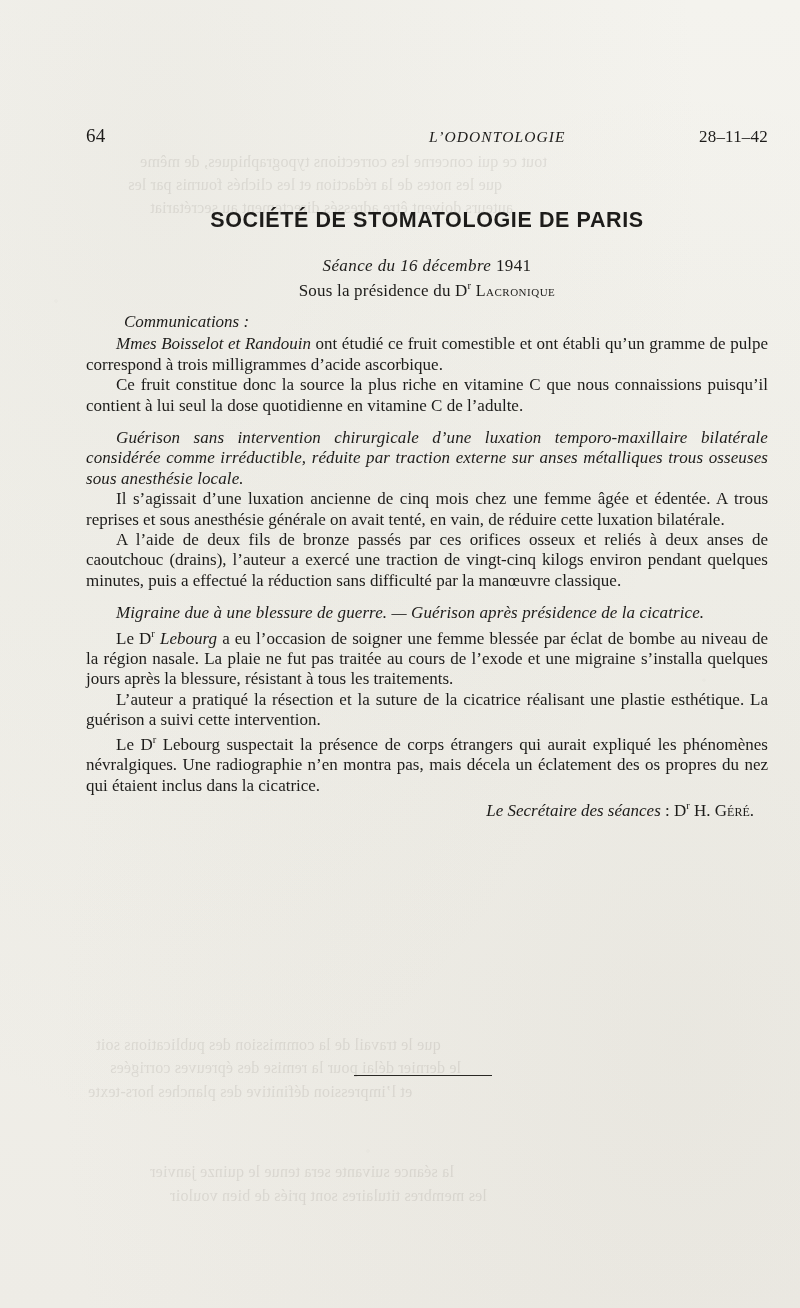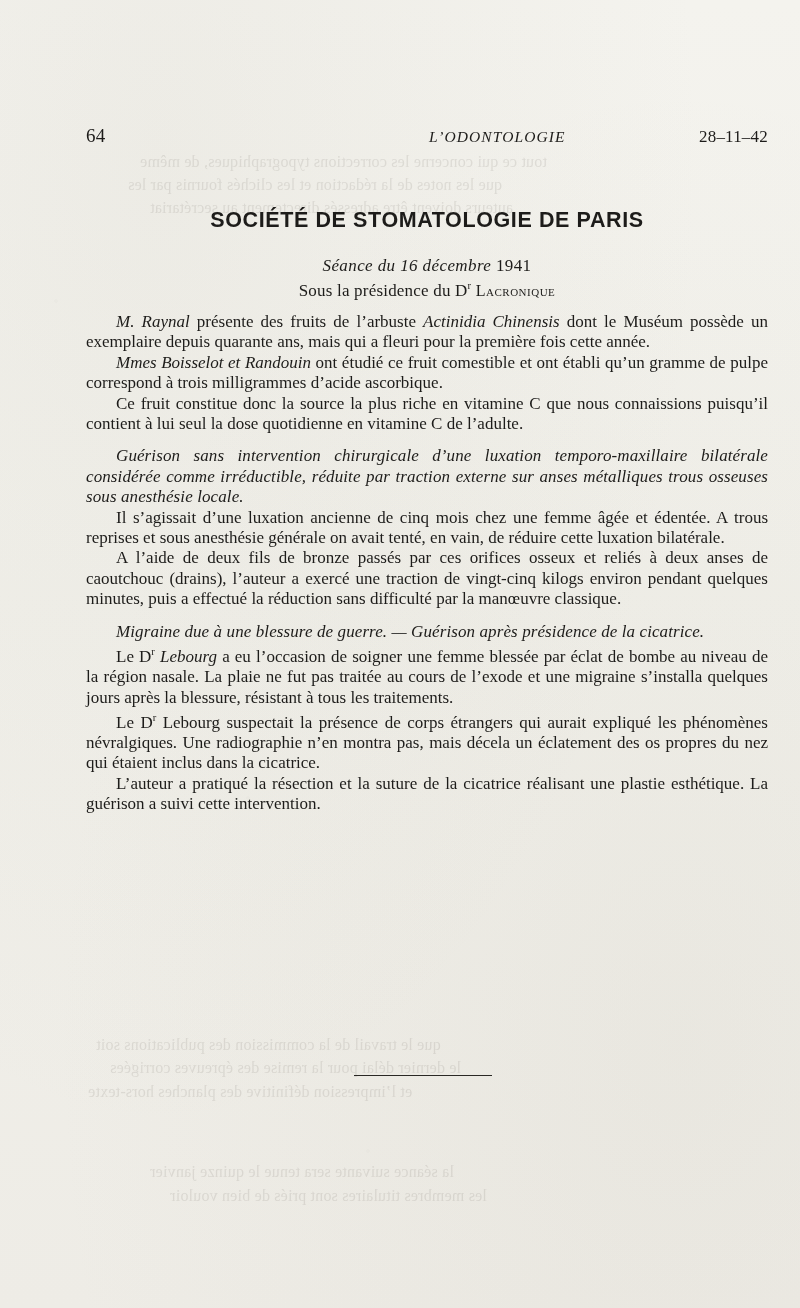--- a/index.html
+++ b/index.html
@@ -197,40 +197,41 @@
       <span class="year">1941</span>
     </div>
 
     <div class="president-line">
       <span>Sous la présidence du D</span><sup class="ord">r</sup>
       <span class="smallcaps">Lacronique</span>
     </div>
 
     <div class="body-block">
 
-
-      <p><span class="ital">M. Raynal</span><span> présente des fruits de l’arbuste </span><span class="ital">Actinidia Chinensis</span><span> dont le Muséum possède un exemplaire depuis quarante ans, mais qui a fleuri pour la première fois cette année.</span></p>
+      <div class="lead-label">Communications :</div>
+
 
       <p><span class="ital">Mmes Boisselot et Randouin</span><span> ont étudié ce fruit comestible et ont établi qu’un gramme de pulpe correspond à trois milligrammes d’acide ascorbique.</span></p>
 
       <p>Ce fruit constitue donc la source la plus riche en vitamine C que nous connaissions puisqu’il contient à lui seul la dose quotidienne en vitamine C de l’adulte.</p>
 
       <p class="heading-ital spaced-before">Guérison sans intervention chirurgicale d’une luxation temporo-maxillaire bilatérale considérée comme irréductible, réduite par traction externe sur anses métalliques trous osseuses sous anesthésie locale.</p>
 
       <p>Il s’agissait d’une luxation ancienne de cinq mois chez une femme âgée et édentée. A trous reprises et sous anesthésie générale on avait tenté, en vain, de réduire cette luxation bilatérale.</p>
 
 
       <p>A l’aide de deux fils de bronze passés par ces orifices osseux et reliés à deux anses de caoutchouc (drains), l’auteur a exercé une traction de vingt-cinq kilogs environ pendant quelques minutes, puis a effectué la réduction sans difficulté par la manœuvre classique.</p>
 
       <p class="heading-ital spaced-before">Migraine due à une blessure de guerre. — Guérison après présidence de la cicatrice.</p>
 
       <p><span>Le D</span><sup class="ord">r</sup><span class="ital"> Lebourg</span><span> a eu l’occasion de soigner une femme blessée par éclat de bombe au niveau de la région nasale. La plaie ne fut pas traitée au cours de l’exode et une migraine s’installa quelques jours après la blessure, résistant à tous les traitements.</span></p>
 
+      <p>L’auteur a pratiqué la résection et la suture de la cicatrice réalisant une plastie esthétique. La guérison a suivi cette intervention.</p>
+
       <p><span>Le D</span><sup class="ord">r</sup><span> Lebourg suspectait la présence de corps étrangers qui aurait expliqué les phénomènes névralgiques. Une radiographie n’en montra pas, mais décela un éclatement des os propres du nez qui étaient inclus dans la cicatrice.</span></p>
 
-      <p>L’auteur a pratiqué la résection et la suture de la cicatrice réalisant une plastie esthétique. La guérison a suivi cette intervention.</p>
-
+      <p class="signature"><span class="ital">Le Secrétaire des séances</span><span> : </span><span>D</span><sup class="ord">r</sup> <span class="smallcaps">H. Géré.</span></p>
 
     </div>
 
     <div class="rule"></div>
   </div>
 </div>
 
 </body></html>

